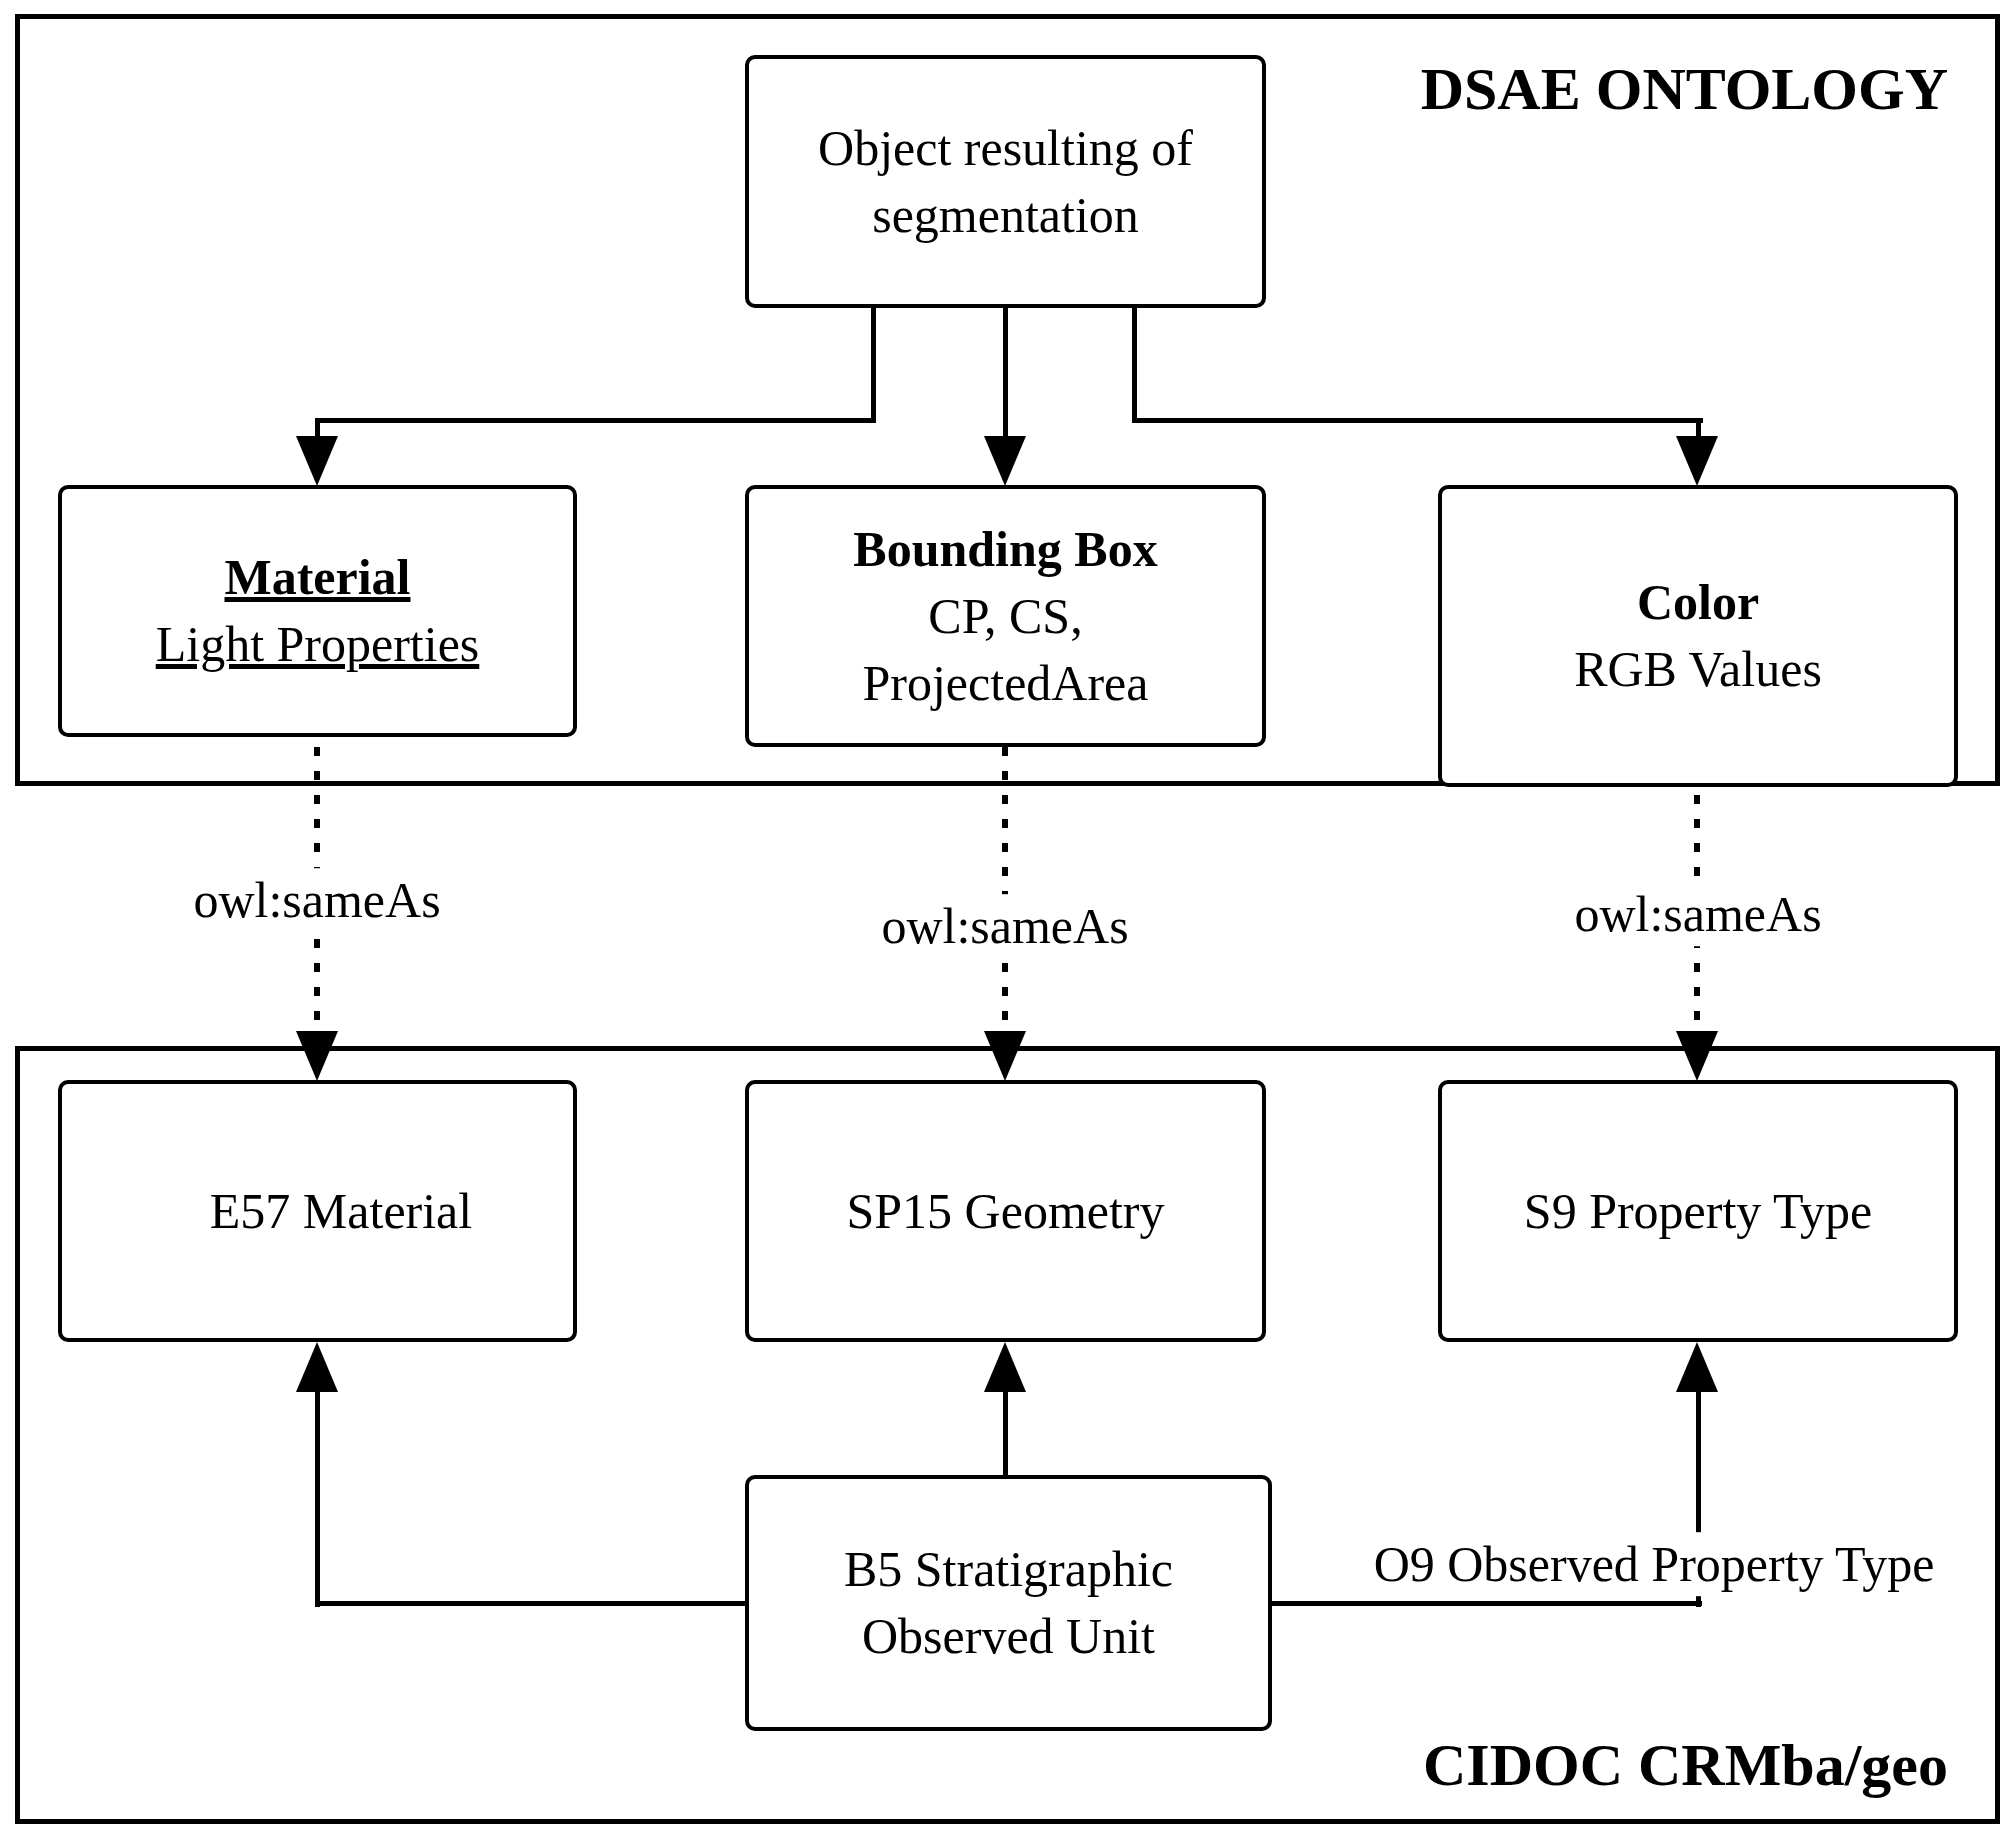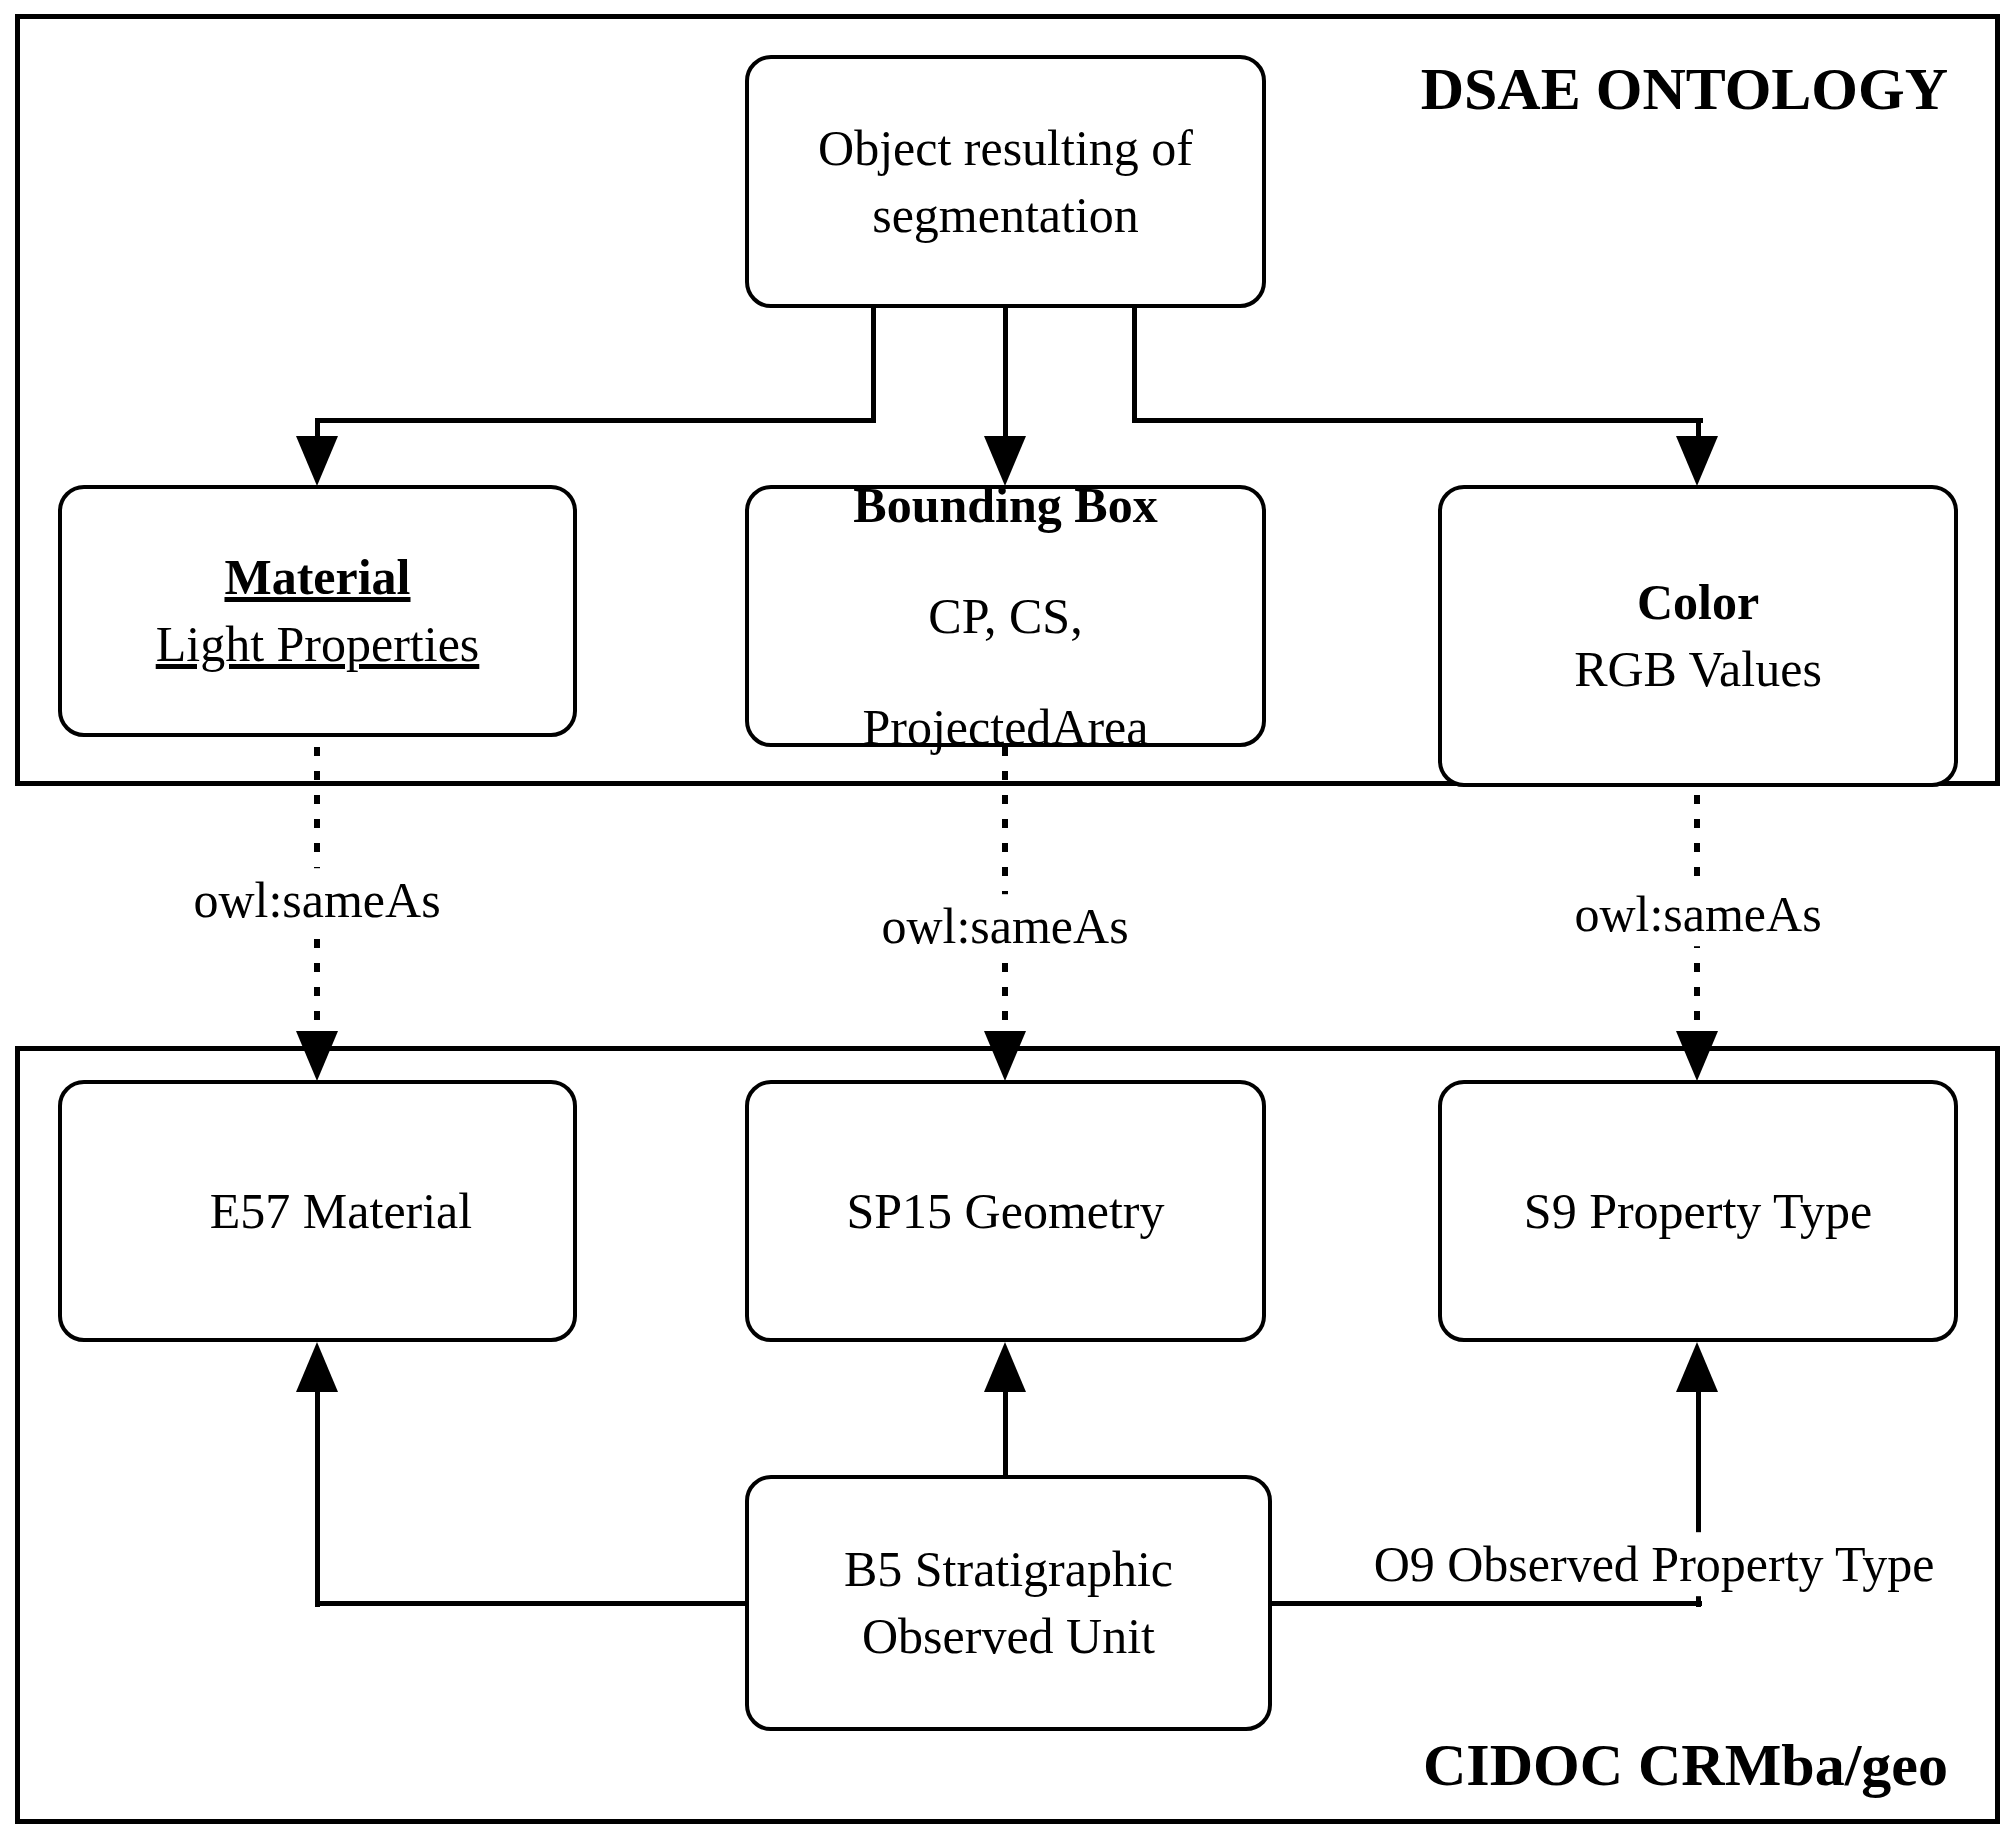--- a/index.html
+++ b/index.html
@@ -14,21 +14,21 @@
   }
   .container {
     position:absolute;
     border:5.5px solid #000;
     background:#fff;
     box-sizing:border-box;
   }
   .node {
     position:absolute;
     border:4.8px solid #000;
-    border-radius:26px;
+    border-radius:10px;
     background:#fff;
     box-sizing:border-box;
     display:flex;
     flex-direction:column;
     justify-content:center;
     align-items:center;
     text-align:center;
     font-size:50px;
     line-height:67px;
     z-index:3;
@@ -96,21 +96,21 @@
   <div class="vline" style="left:1696px; top:418px; width:4.8px; height:23px;"></div>
   <div class="arrow-down" style="left:296px; top:436px;"></div>
   <div class="arrow-down" style="left:984px; top:436px;"></div>
   <div class="arrow-down" style="left:1676px; top:436px;"></div>
 
   <div class="node" style="left:58px; top:485px; width:519px; height:252px;text-decoration:underline;">
     <div class="bold">Material</div>
     <div>Light Properties</div>
   </div>
 
-  <div class="node" style="left:745px; top:485px; width:521px; height:262px;gap:44px;">
+  <div class="node" style="left:745px; top:485px; width:521px; height:262px;">
     <div class="bold">Bounding Box</div>
     <div>CP, CS,</div>
     <div>ProjectedArea</div>
   </div>
 
   <div class="node" style="left:1438px; top:485px; width:520px; height:302px;">
     <div class="bold">Color</div>
     <div>RGB Values</div>
   </div>
 

